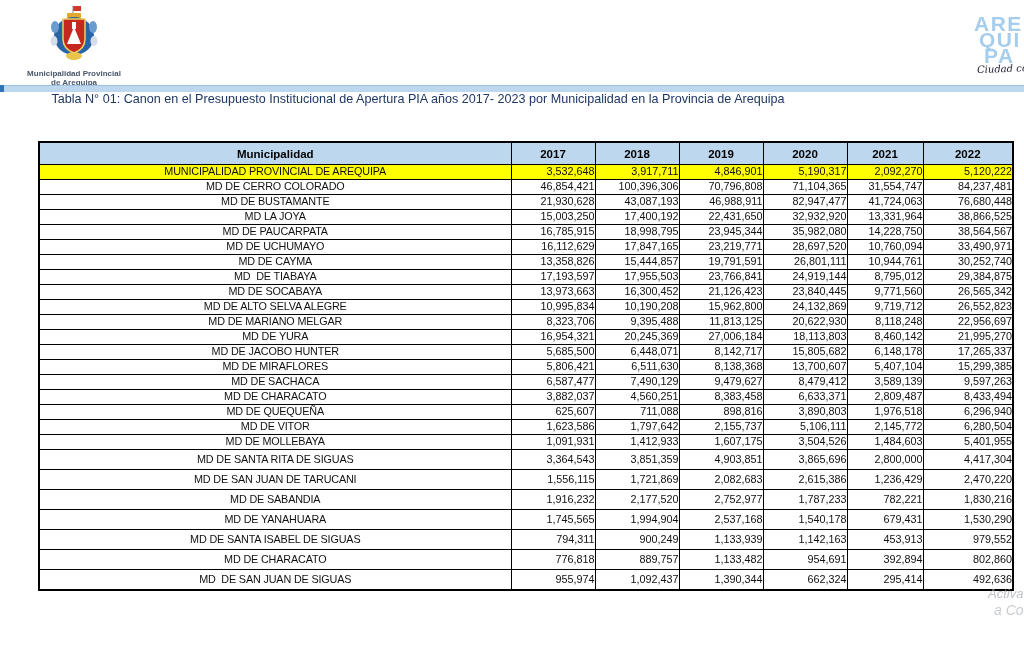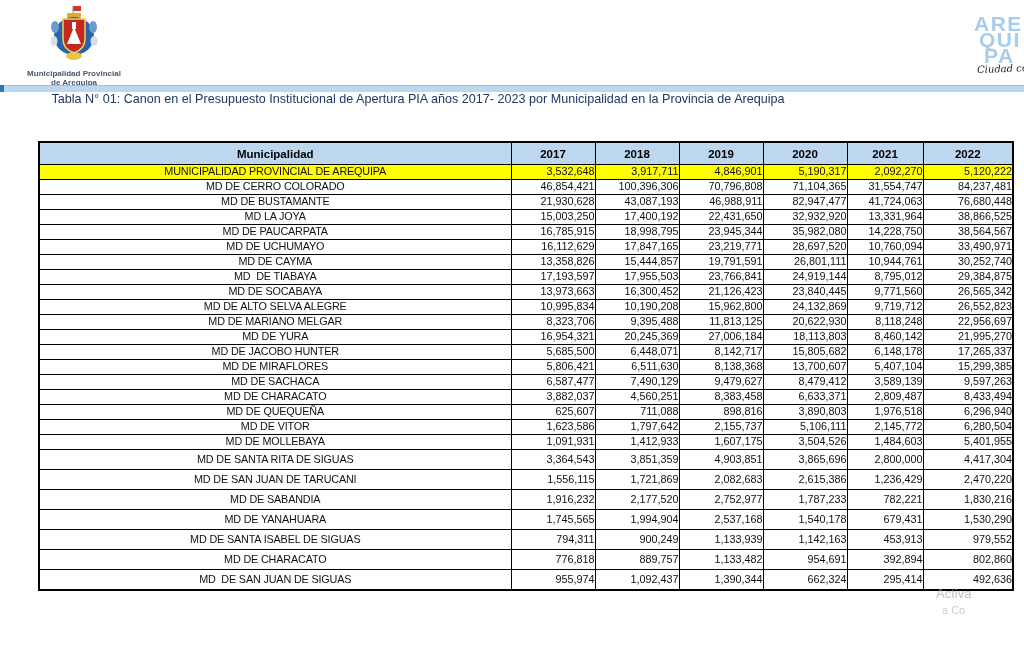--- a/index.html
+++ b/index.html
@@ -38,22 +38,22 @@
   table.canon{border-width:2px;}
   table.canon th{background:var(--header-bg);font-weight:bold;font-size:11.5px;height:21px;text-align:center;color:#000;padding:0;}
   table.canon td{font-size:10.8px;color:#111;padding:0;line-height:1.05;overflow:hidden;}
   td.name{text-align:center;padding-left:3px;letter-spacing:-0.15px;white-space:pre;}
   td.num{text-align:right;padding-right:4px;}
   tr.thin td{height:14px;}
   tr.tall td{height:19px;}
   tr.highlight td{background:var(--highlight);}
 
   
-  .watermark{position:absolute;left:936px;top:586px;color:#a9adb3;opacity:.75;font-size:13px;line-height:16px;white-space:nowrap;}
-  .watermark .w2{margin-left:6px;font-size:11px;color:#b7bbc0;}
+  .watermark{position:absolute;left:988px;top:586px;color:#a9adb3;opacity:.75;font-size:13px;line-height:16px;white-space:nowrap;font-style:italic;}
+  .watermark .w2{margin-left:6px;font-size:14px;color:#b7bbc0;}
 </style>
 </head>
 <body>
 
 <div class="crest-wrap">
   <span>
     <svg width="54" height="56" viewBox="0 0 54 56">
       <rect x="26" y="0" width="8" height="5" fill="#d2372b"></rect>
       <line x1="26" y1="0" x2="26" y2="10" stroke="#8a8a8a" stroke-width="1"></line>
       <rect x="20" y="7" width="14" height="5" rx="1" fill="#e0a929"></rect>

